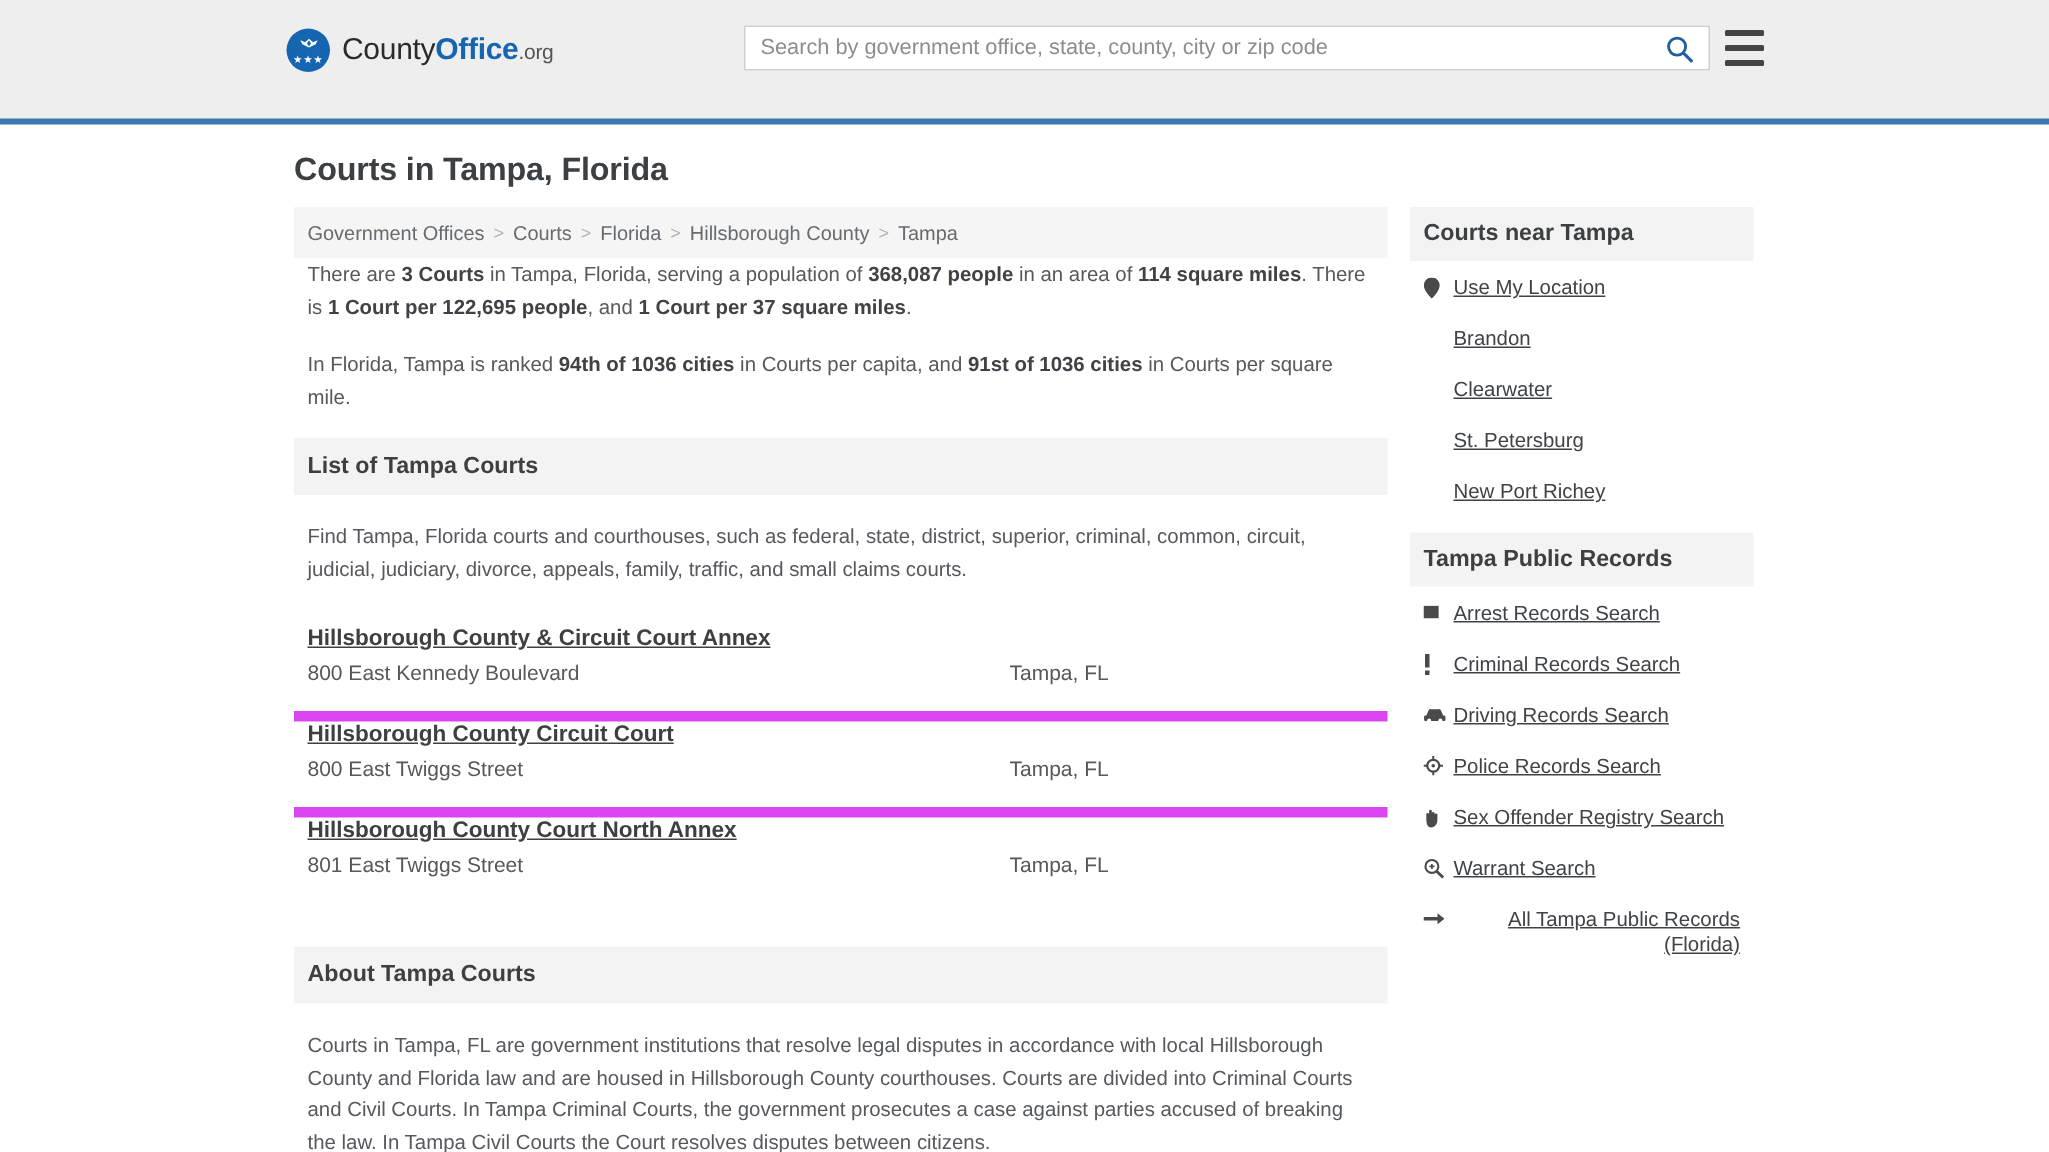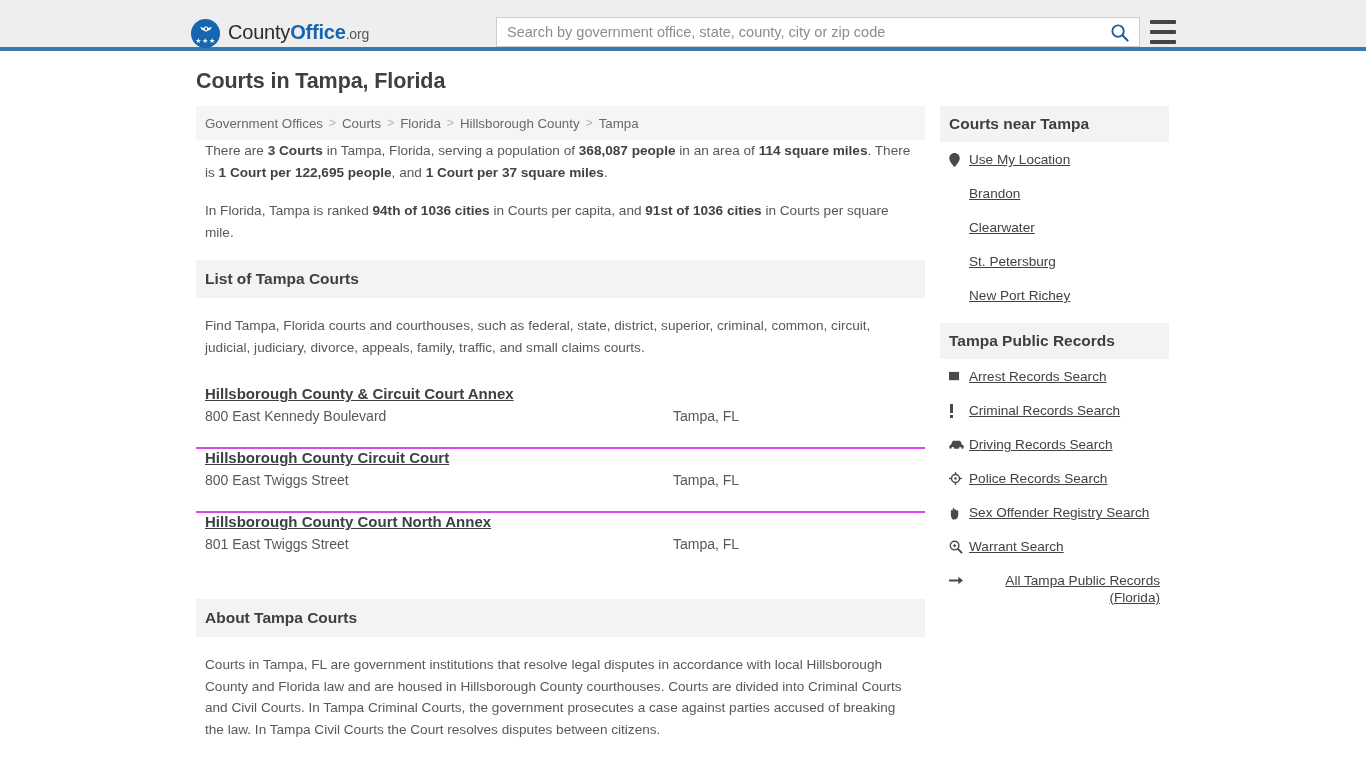--- a/index.html
+++ b/index.html
@@ -10,21 +10,21 @@
     height: 768px;
     overflow: hidden;
     background: #ffffff;
     font-family: "Liberation Sans", sans-serif;
   }
 
   
   #site-header {
     position: relative;
     width: 1366px;
-    height: 51px;
+    height: 83px;
     background: #eeeeee;
     border-bottom: 4px solid #3b79ae;
   }
   #logo-block {
     position: absolute;
     left: 191px;
     top: 18px;
     display: flex;
     align-items: center;
     height: 30px;
@@ -200,21 +200,21 @@
     font-size: 13.6px;
     line-height: 21.5px;
     color: #55595e;
   }
   .sec-body p { margin: 17px 0 0 0; }
 
   
   #court-list { margin-top: 27px; }
   .court-row {
     padding: 0 9px 14px 9px;
-    border-bottom: 2px solid #d946ef;
+    border-bottom: 7px solid #d946ef;
     position: relative;
     min-height: 64px;
   }
   .court-row:last-child { border-bottom: none; }
   .court-name {
     display: inline-block;
     font-size: 15px;
     font-weight: bold;
     color: #3c4043;
     text-decoration: underline;

